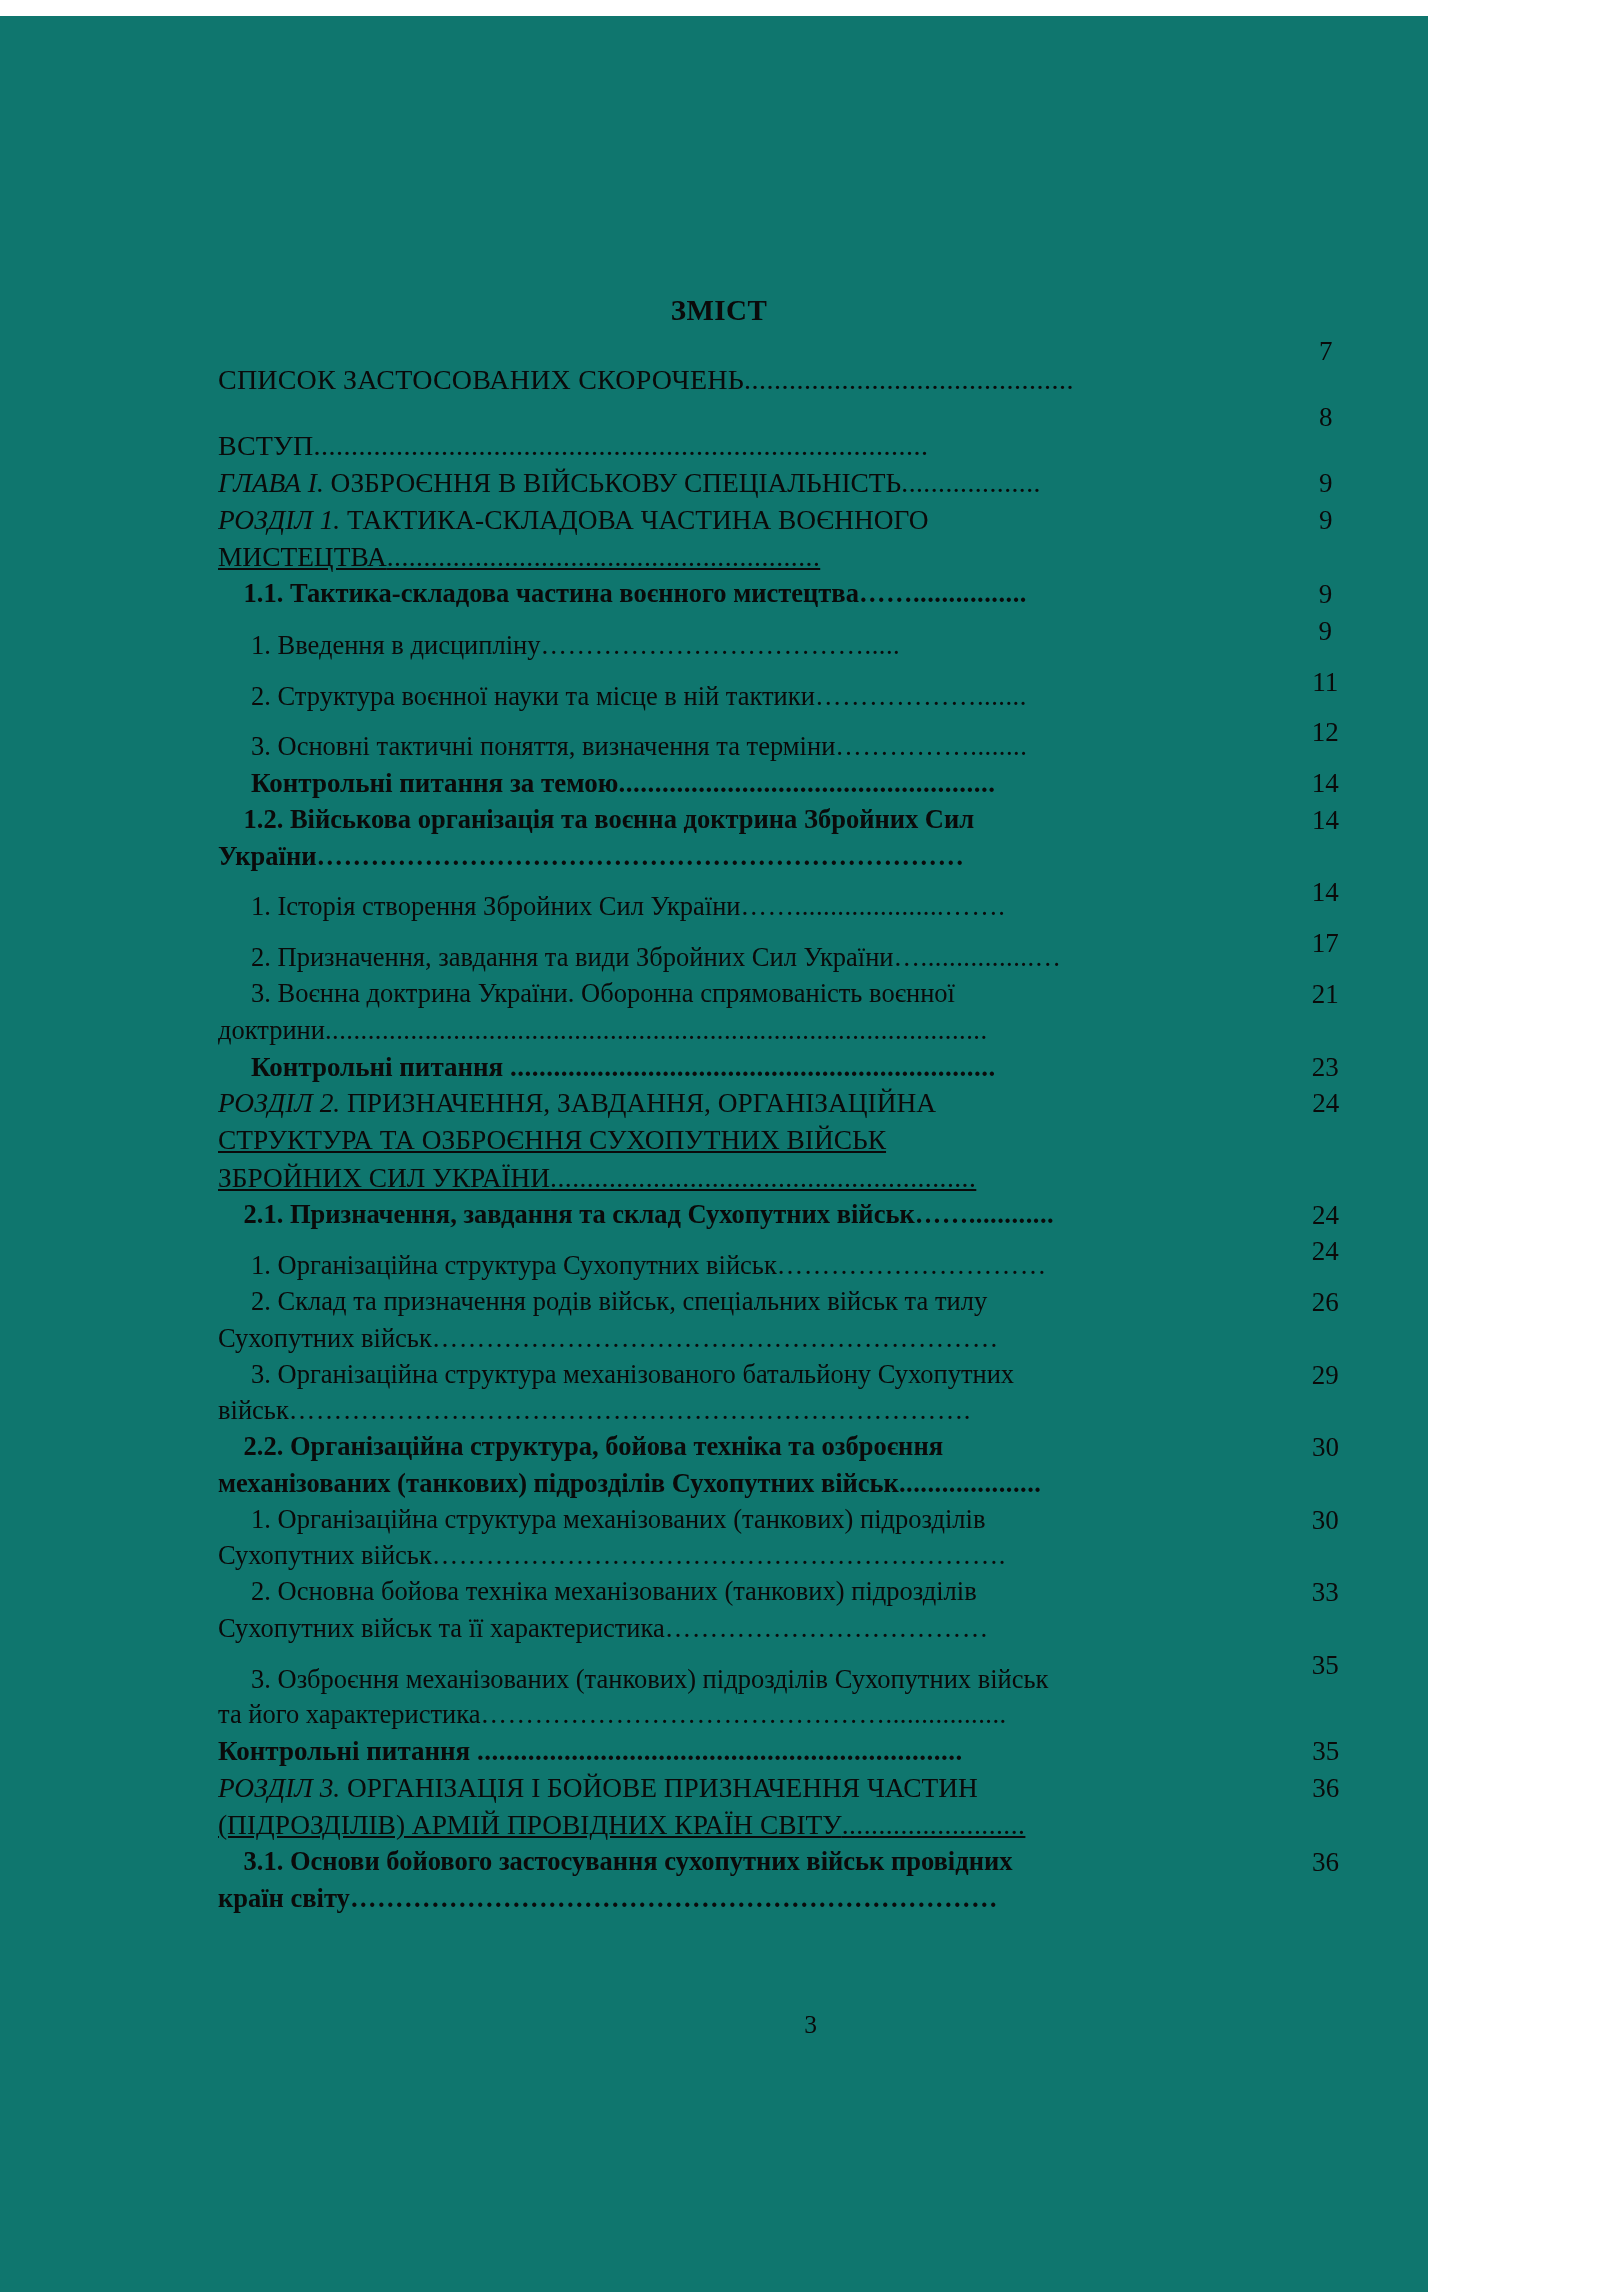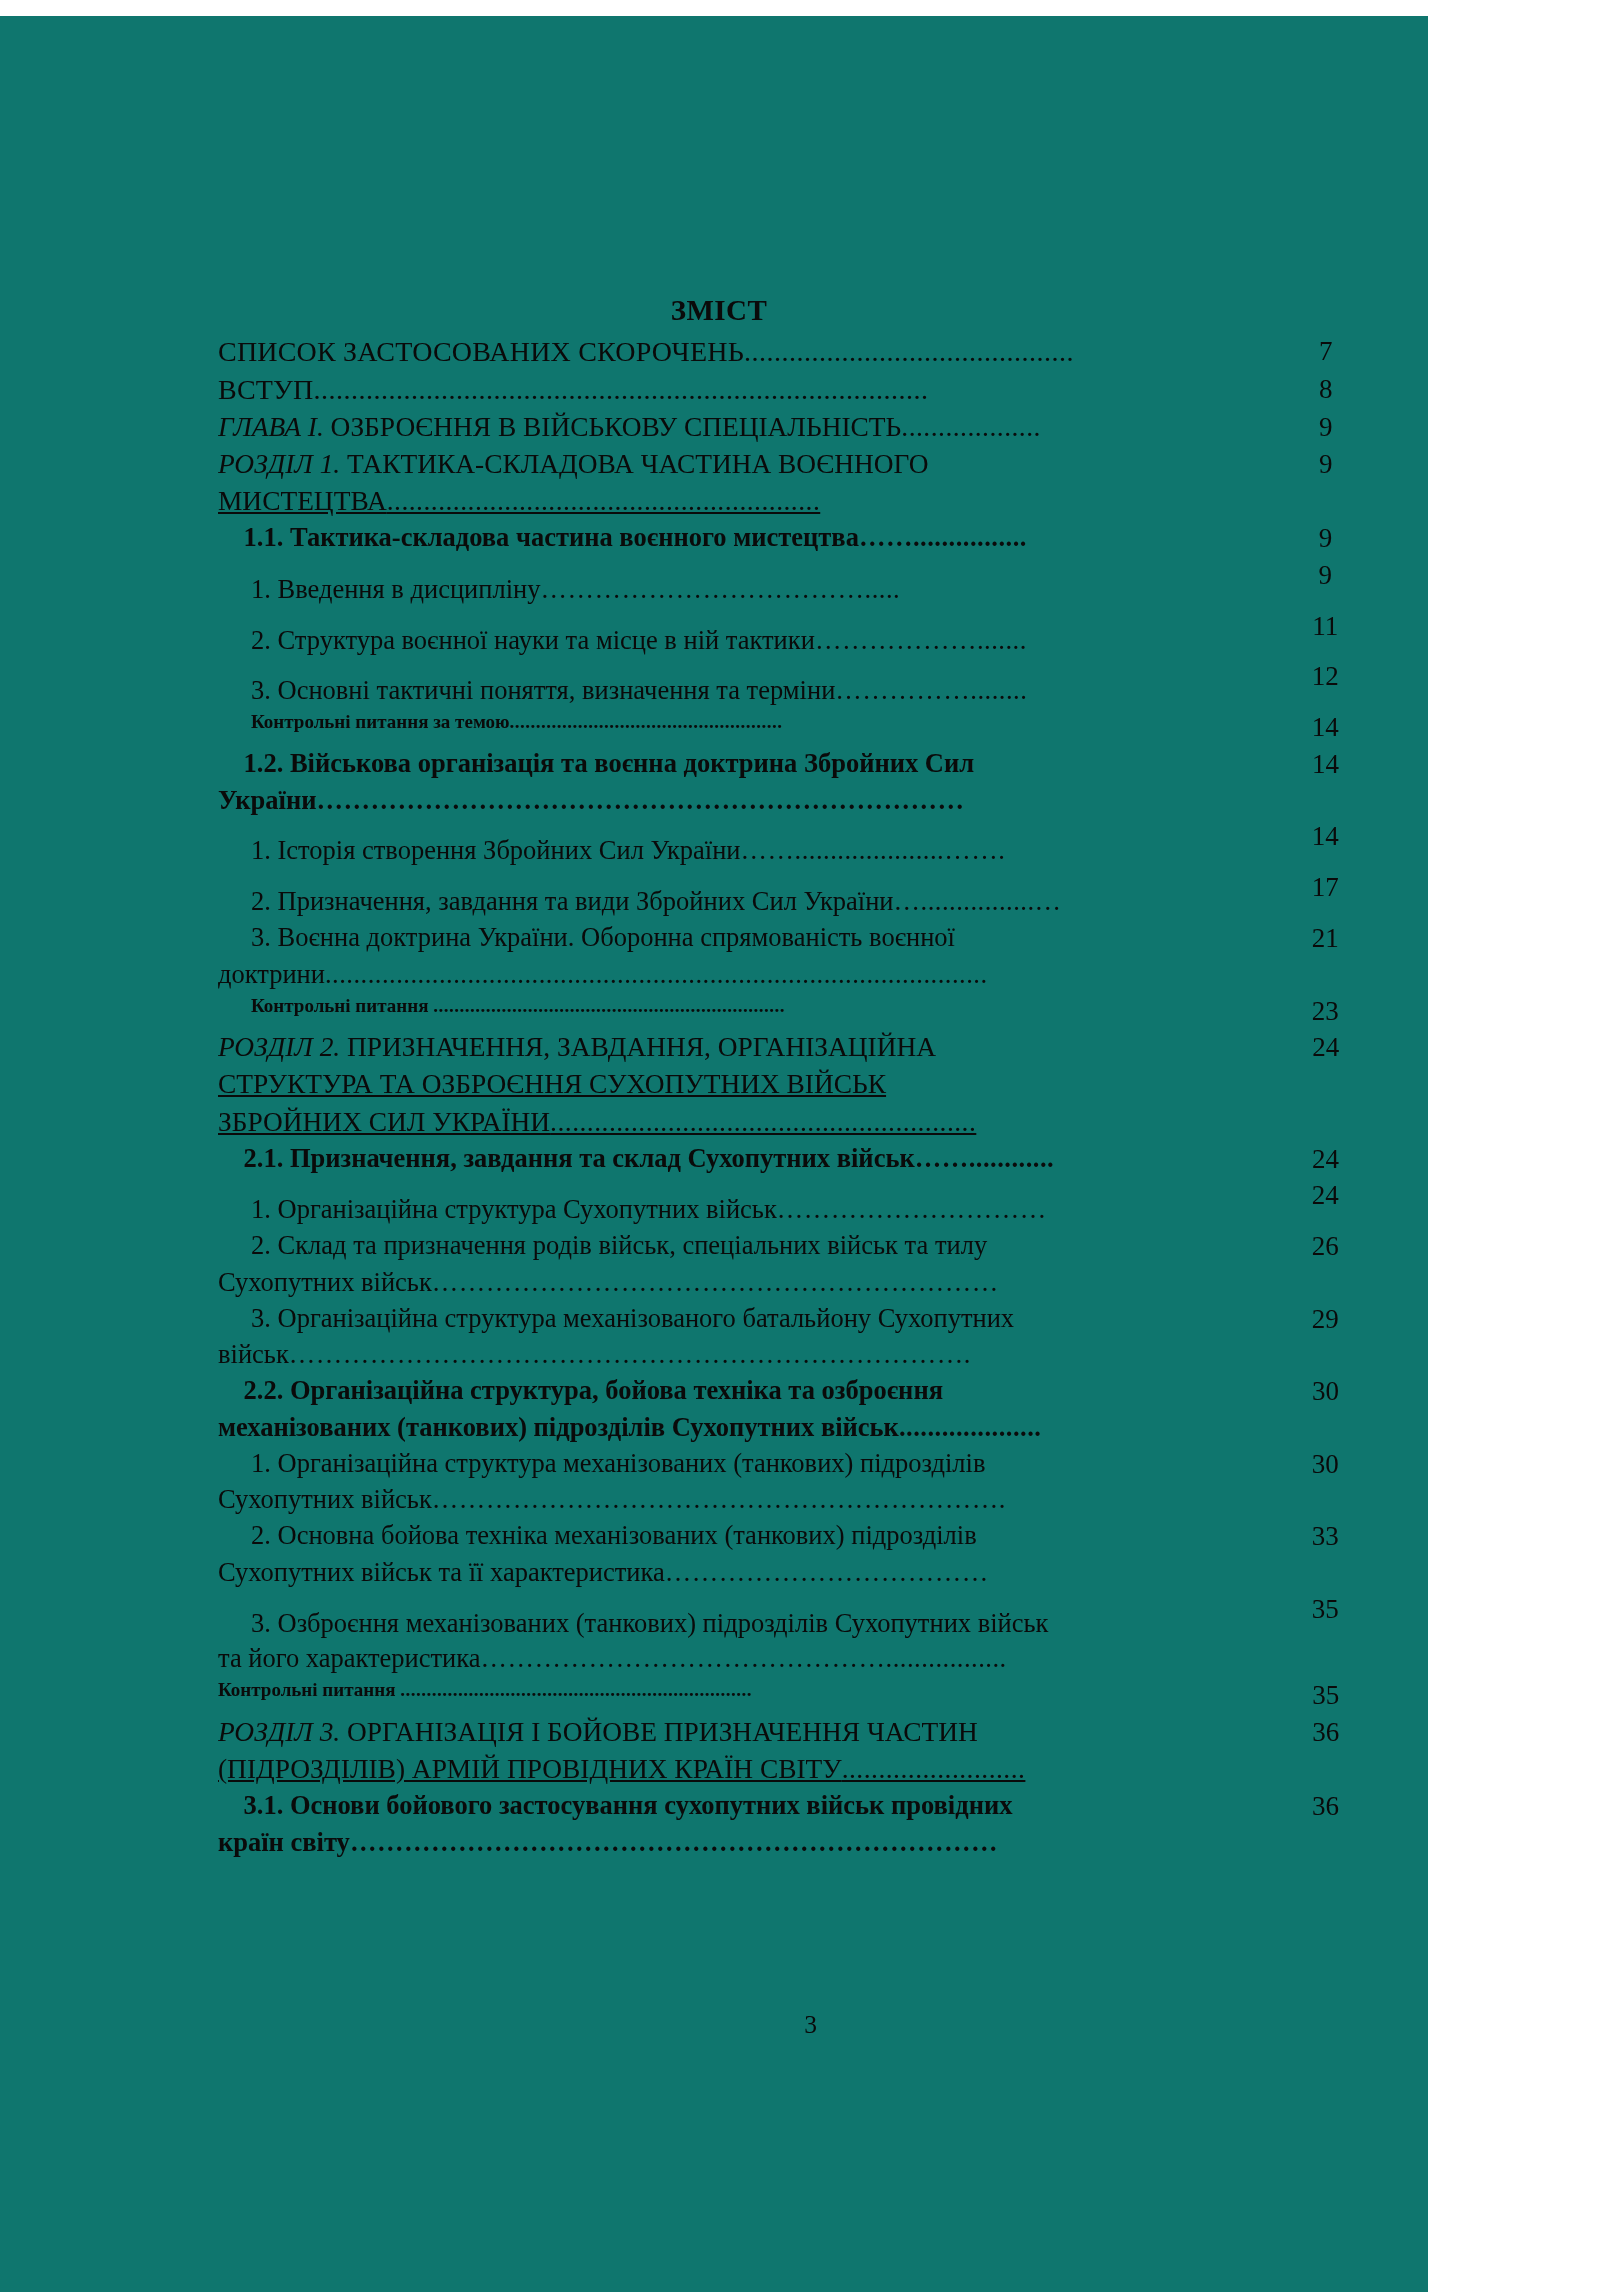--- a/index.html
+++ b/index.html
@@ -67,20 +67,21 @@
     white-space: nowrap;
   }
 
   
 
   
   .lvl-caps {
     font-size: 28px;
     font-weight: 400;
     letter-spacing: 0.2px;
+    margin-top: 28px;
   }
   
   .lvl-part {
     font-size: 27.4px;
     text-align: justify;
     text-align-last: left;
   }
   .lvl-part .ital {
     font-style: italic;
   }
@@ -106,21 +107,21 @@
     text-align: justify;
     text-align-last: left;
     padding-left: 33px;
     width: 968px;
     flex-basis: 968px;
   }
   .lvl-item.nojust { text-align: left; margin-top: 15px; }
   
   .lvl-ctrl {
     font-weight: 700;
-    font-size: 19px;
+    font-size: 27px;
     padding-left: 33px;
     width: 968px;
     flex-basis: 968px;
   }
   .lvl-ctrl.flush {
     padding-left: 0;
     width: 1002px;
     flex-basis: 1002px;
   }
 

